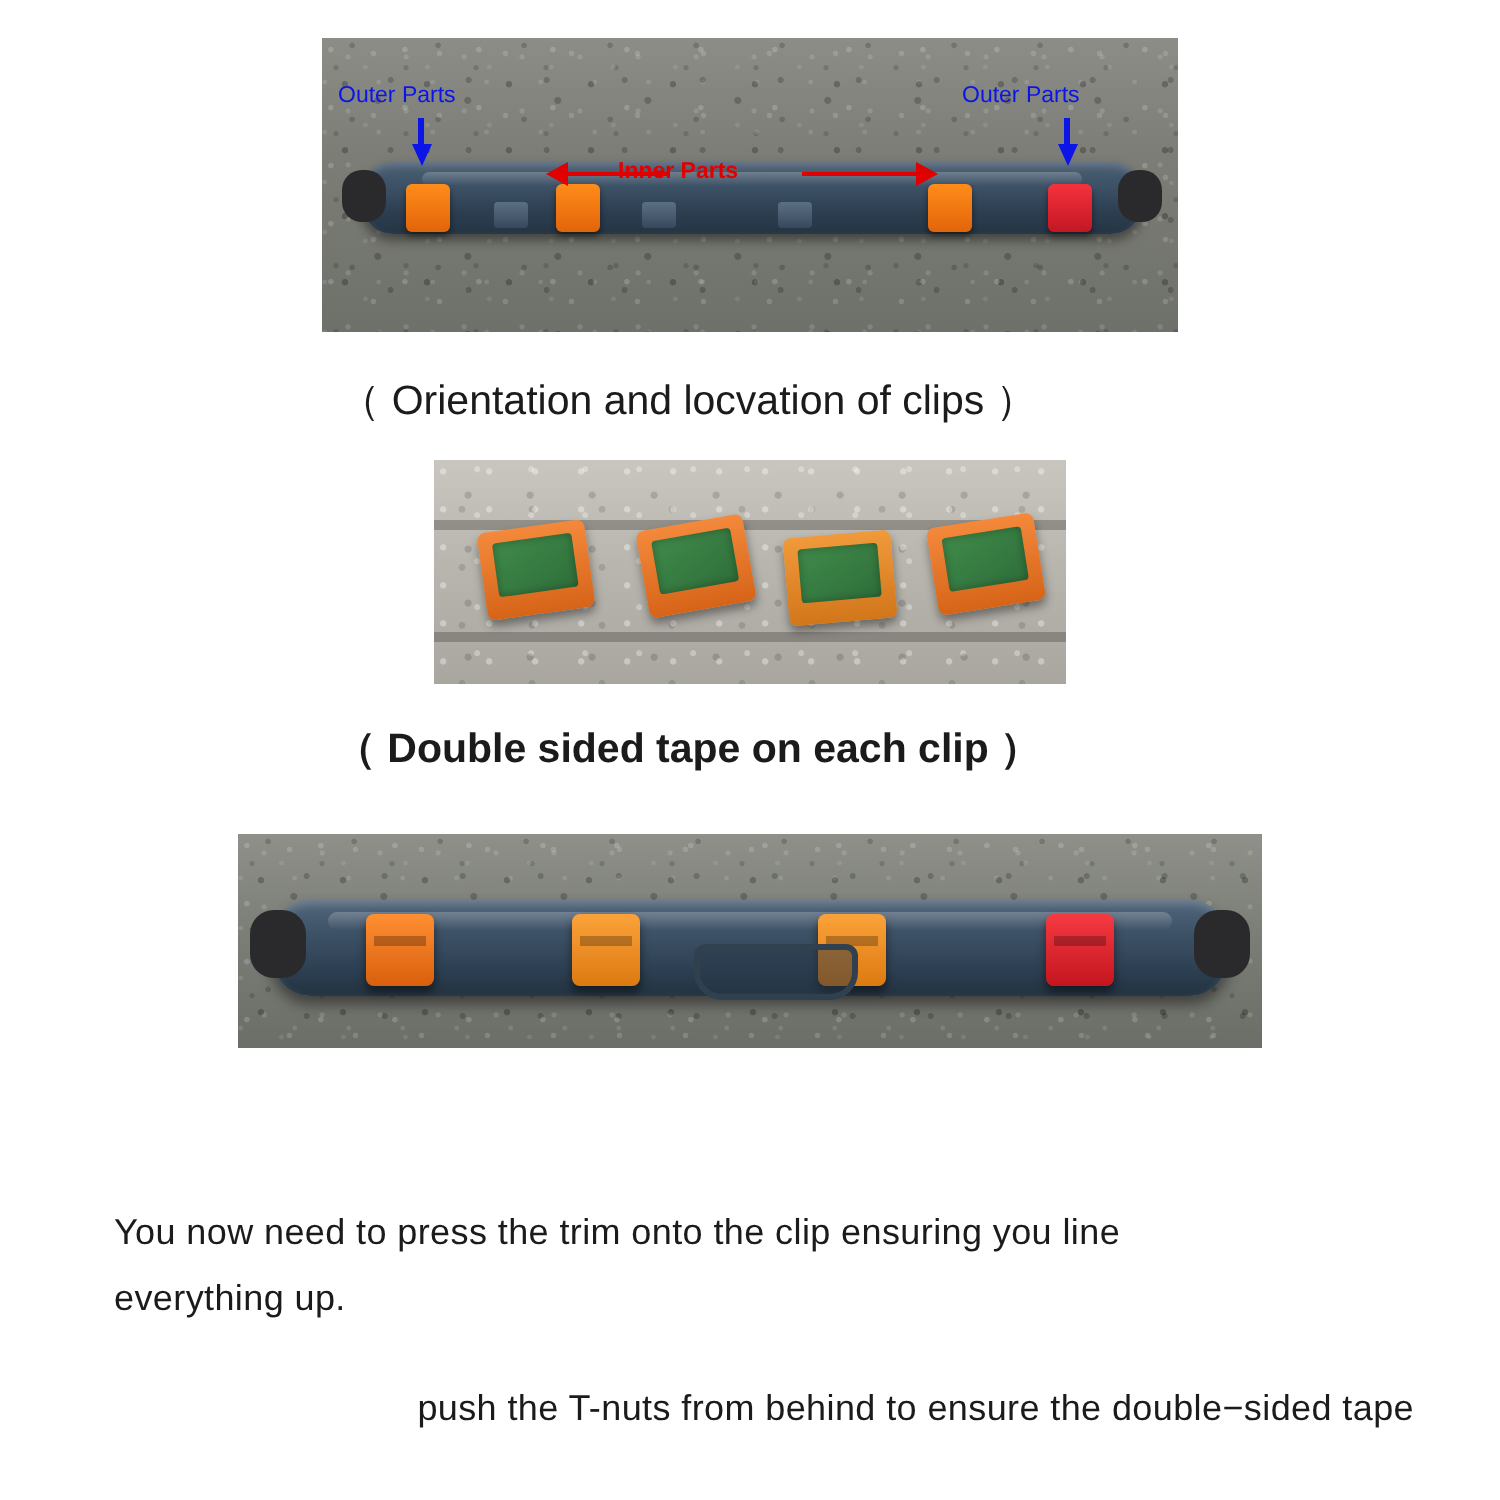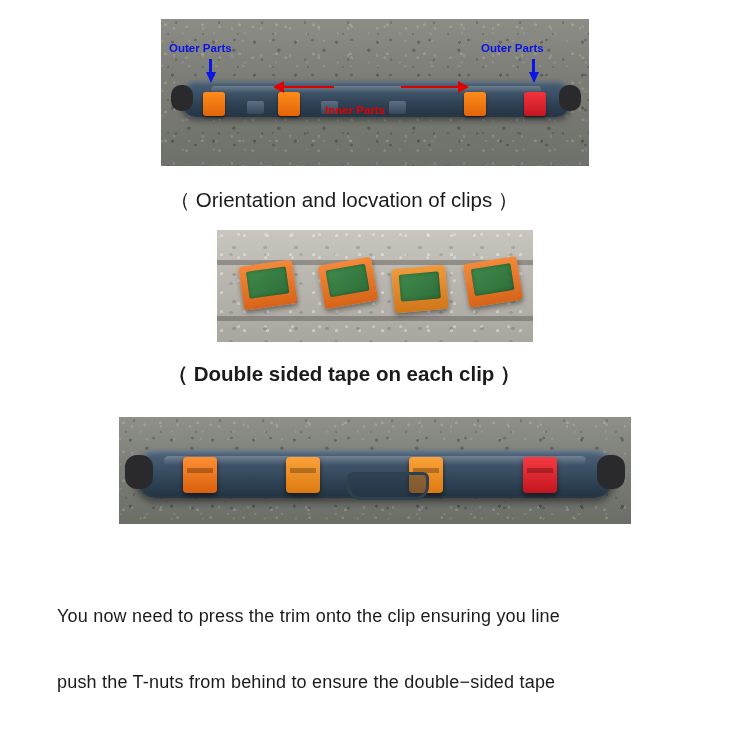--- a/index.html
+++ b/index.html
@@ -94,21 +94,21 @@
     top: 82px;
     width: 17px;
     height: 13px;
     background: linear-gradient(180deg,#5b6f84,#37485c);
     border-radius: 2px;
   }
 
   .lbl-outer {
     position: absolute;
     font-size: 11.5px;
-    font-weight: bold;
+    font-weight: normal;
     color: #0b15e8;
     letter-spacing: 0px;
     white-space: nowrap;
     text-align: right;
   }
   .arrow-down {
     position: absolute;
     width: 0;
     height: 0;
     border-left: 5px solid transparent;
@@ -297,21 +297,21 @@
     <div class="lbl-outer" style="left:8px; top:23px;">Outer Parts</div>
     <div class="arrow-stem" style="left:48px; top:40px; height:15px;"></div>
     <div class="arrow-down" style="left:45px; top:53px;"></div>
 
     <div class="lbl-outer" style="left:320px; top:23px;">Outer Parts</div>
     <div class="arrow-stem" style="left:371px; top:40px; height:15px;"></div>
     <div class="arrow-down" style="left:368px; top:53px;"></div>
 
     <div class="red-arrow-l" style="left:112px; top:62px;"></div>
     <div class="red-line" style="left:123px; top:67px; width:50px;"></div>
-    <div class="lbl-inner" style="left:164px; top:61px;margin-top:24px;">Inner Parts</div>
+    <div class="lbl-inner" style="left:148px; top:61px;">Inner Parts</div>
     <div class="red-line" style="left:240px; top:67px; width:58px;"></div>
     <div class="red-arrow-r" style="left:297px; top:62px;"></div>
   </div>
 
   <div class="caption" style="top:186px;">（ Orientation and locvation of clips ）</div>
 
   <div class="fig2">
     <div class="concrete"></div>
     <div class="grout" style="top:30px;"></div>
     <div class="grout" style="top:86px;"></div>
@@ -341,15 +341,16 @@
     <div class="clip3" style="left:64px; background:linear-gradient(180deg,#ff8f33,#d95f0c);"></div>
     <div class="clip3" style="left:167px; background:linear-gradient(180deg,#fba23a,#dc7a10);"></div>
     <div class="clip3" style="left:290px; background:linear-gradient(180deg,#fba23a,#dc7a10);"></div>
     <div class="clip3" style="left:404px; background:linear-gradient(180deg,#f53a42,#c4151f);"></div>
 
     <div class="handle3"></div>
   </div>
 
 
   <div class="para" style="top:600px;">You now need to press the trim onto the clip ensuring you line</div>
-  <div class="para" style="top:666px;">push the T-nuts from behind to ensure the double−sided tape</div>
+  <div class="para" style="top:633px;">everything  up.</div>
+  <div class="para" style="top:688px;text-align:right;">push the T-nuts from behind to ensure the double−sided tape</div>
 
 </div>
 
 </body></html>

